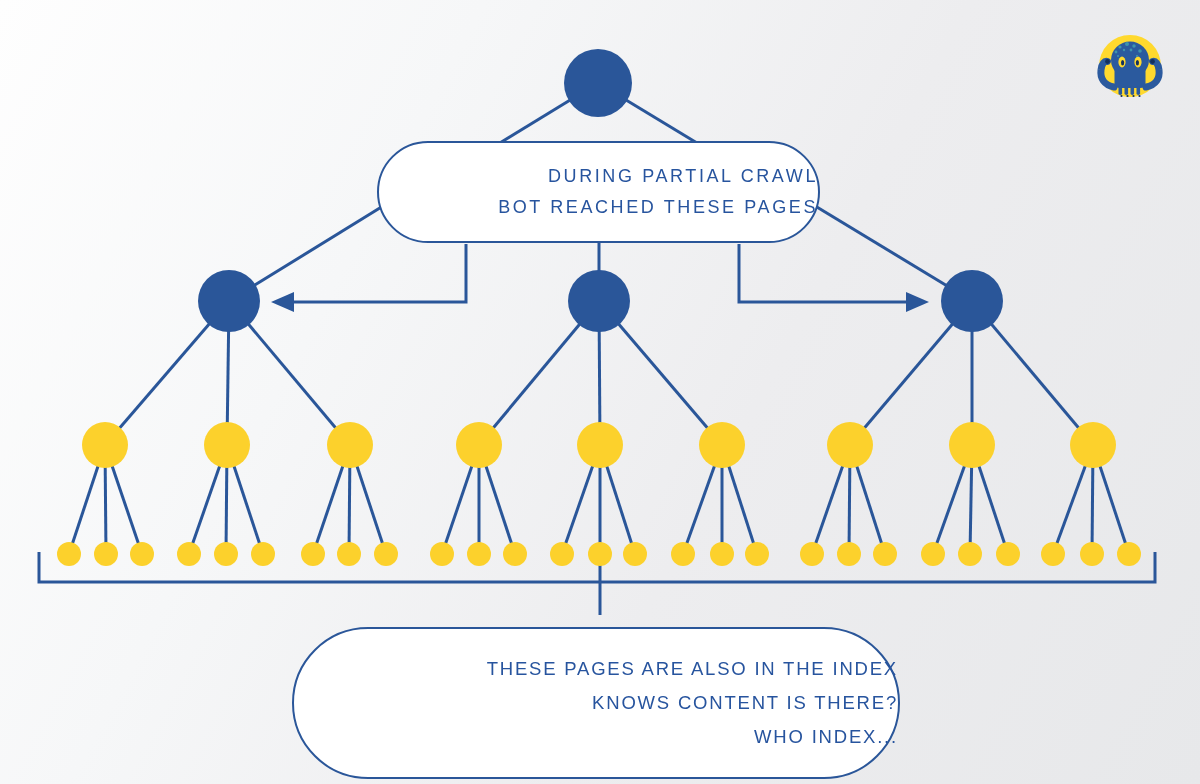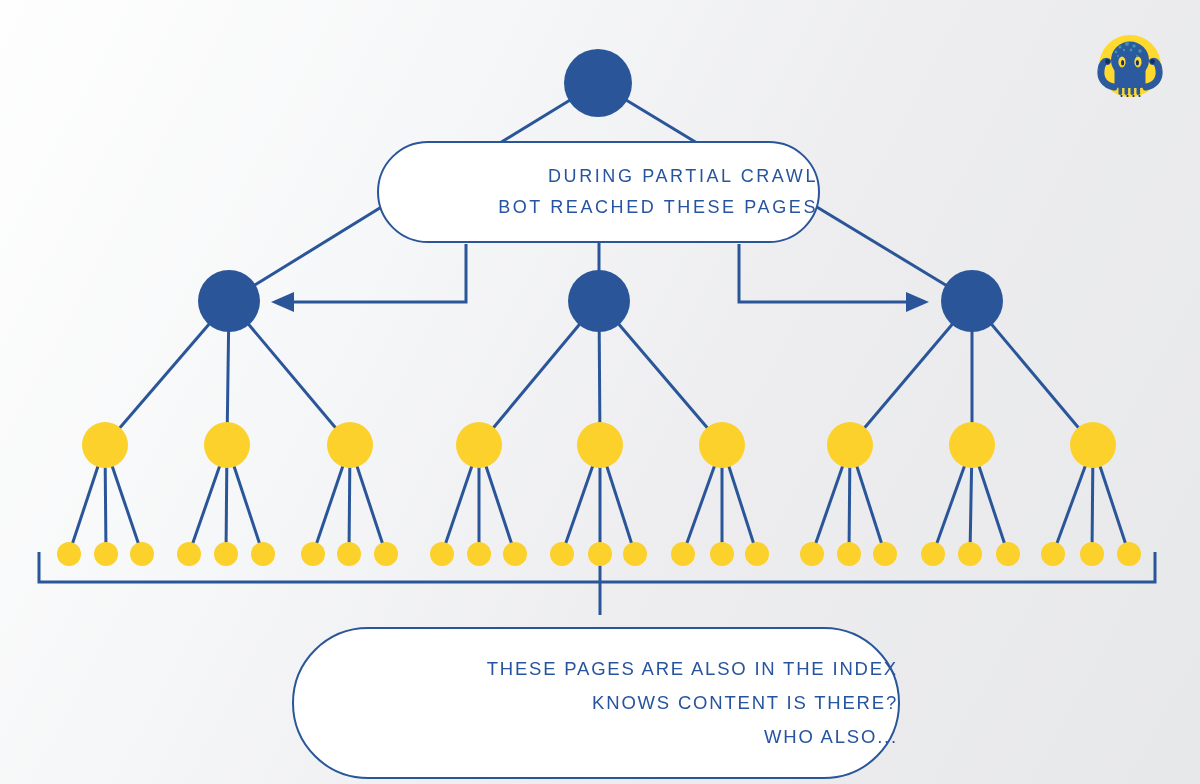--- a/index.html
+++ b/index.html
@@ -135,21 +135,21 @@
   </svg>
 
   <div class="callout callout-top">
     <div>DURING PARTIAL CRAWL</div>
     <div>BOT REACHED THESE PAGES</div>
   </div>
 
   <div class="callout callout-bottom">
     <div>THESE PAGES ARE ALSO IN THE INDEX</div>
     <div>KNOWS CONTENT IS THERE?</div>
-    <div>WHO ALSO...</div>
+    <div>WHO INDEX...</div>
   </div>
 
   <svg class="logo" viewBox="0 0 76 76">
     <circle cx="37" cy="37" r="31" fill="#ffd92e"></circle>
 
     <path d="M 21,58 C 11,56 7,49 8,41 C 8.5,35 11.5,31.5 14.5,32.5" stroke="#2b5a9e" stroke-width="7" fill="none" stroke-linecap="round"></path>
     <path d="M 53,58 C 63,56 67,49 66,41 C 65.5,35 62.5,31.5 59.5,32.5" stroke="#2b5a9e" stroke-width="7" fill="none" stroke-linecap="round"></path>
     <circle cx="14.5" cy="32.5" r="2.4" fill="#13305e"></circle>
     <circle cx="59.5" cy="32.5" r="2.4" fill="#13305e"></circle>
 

